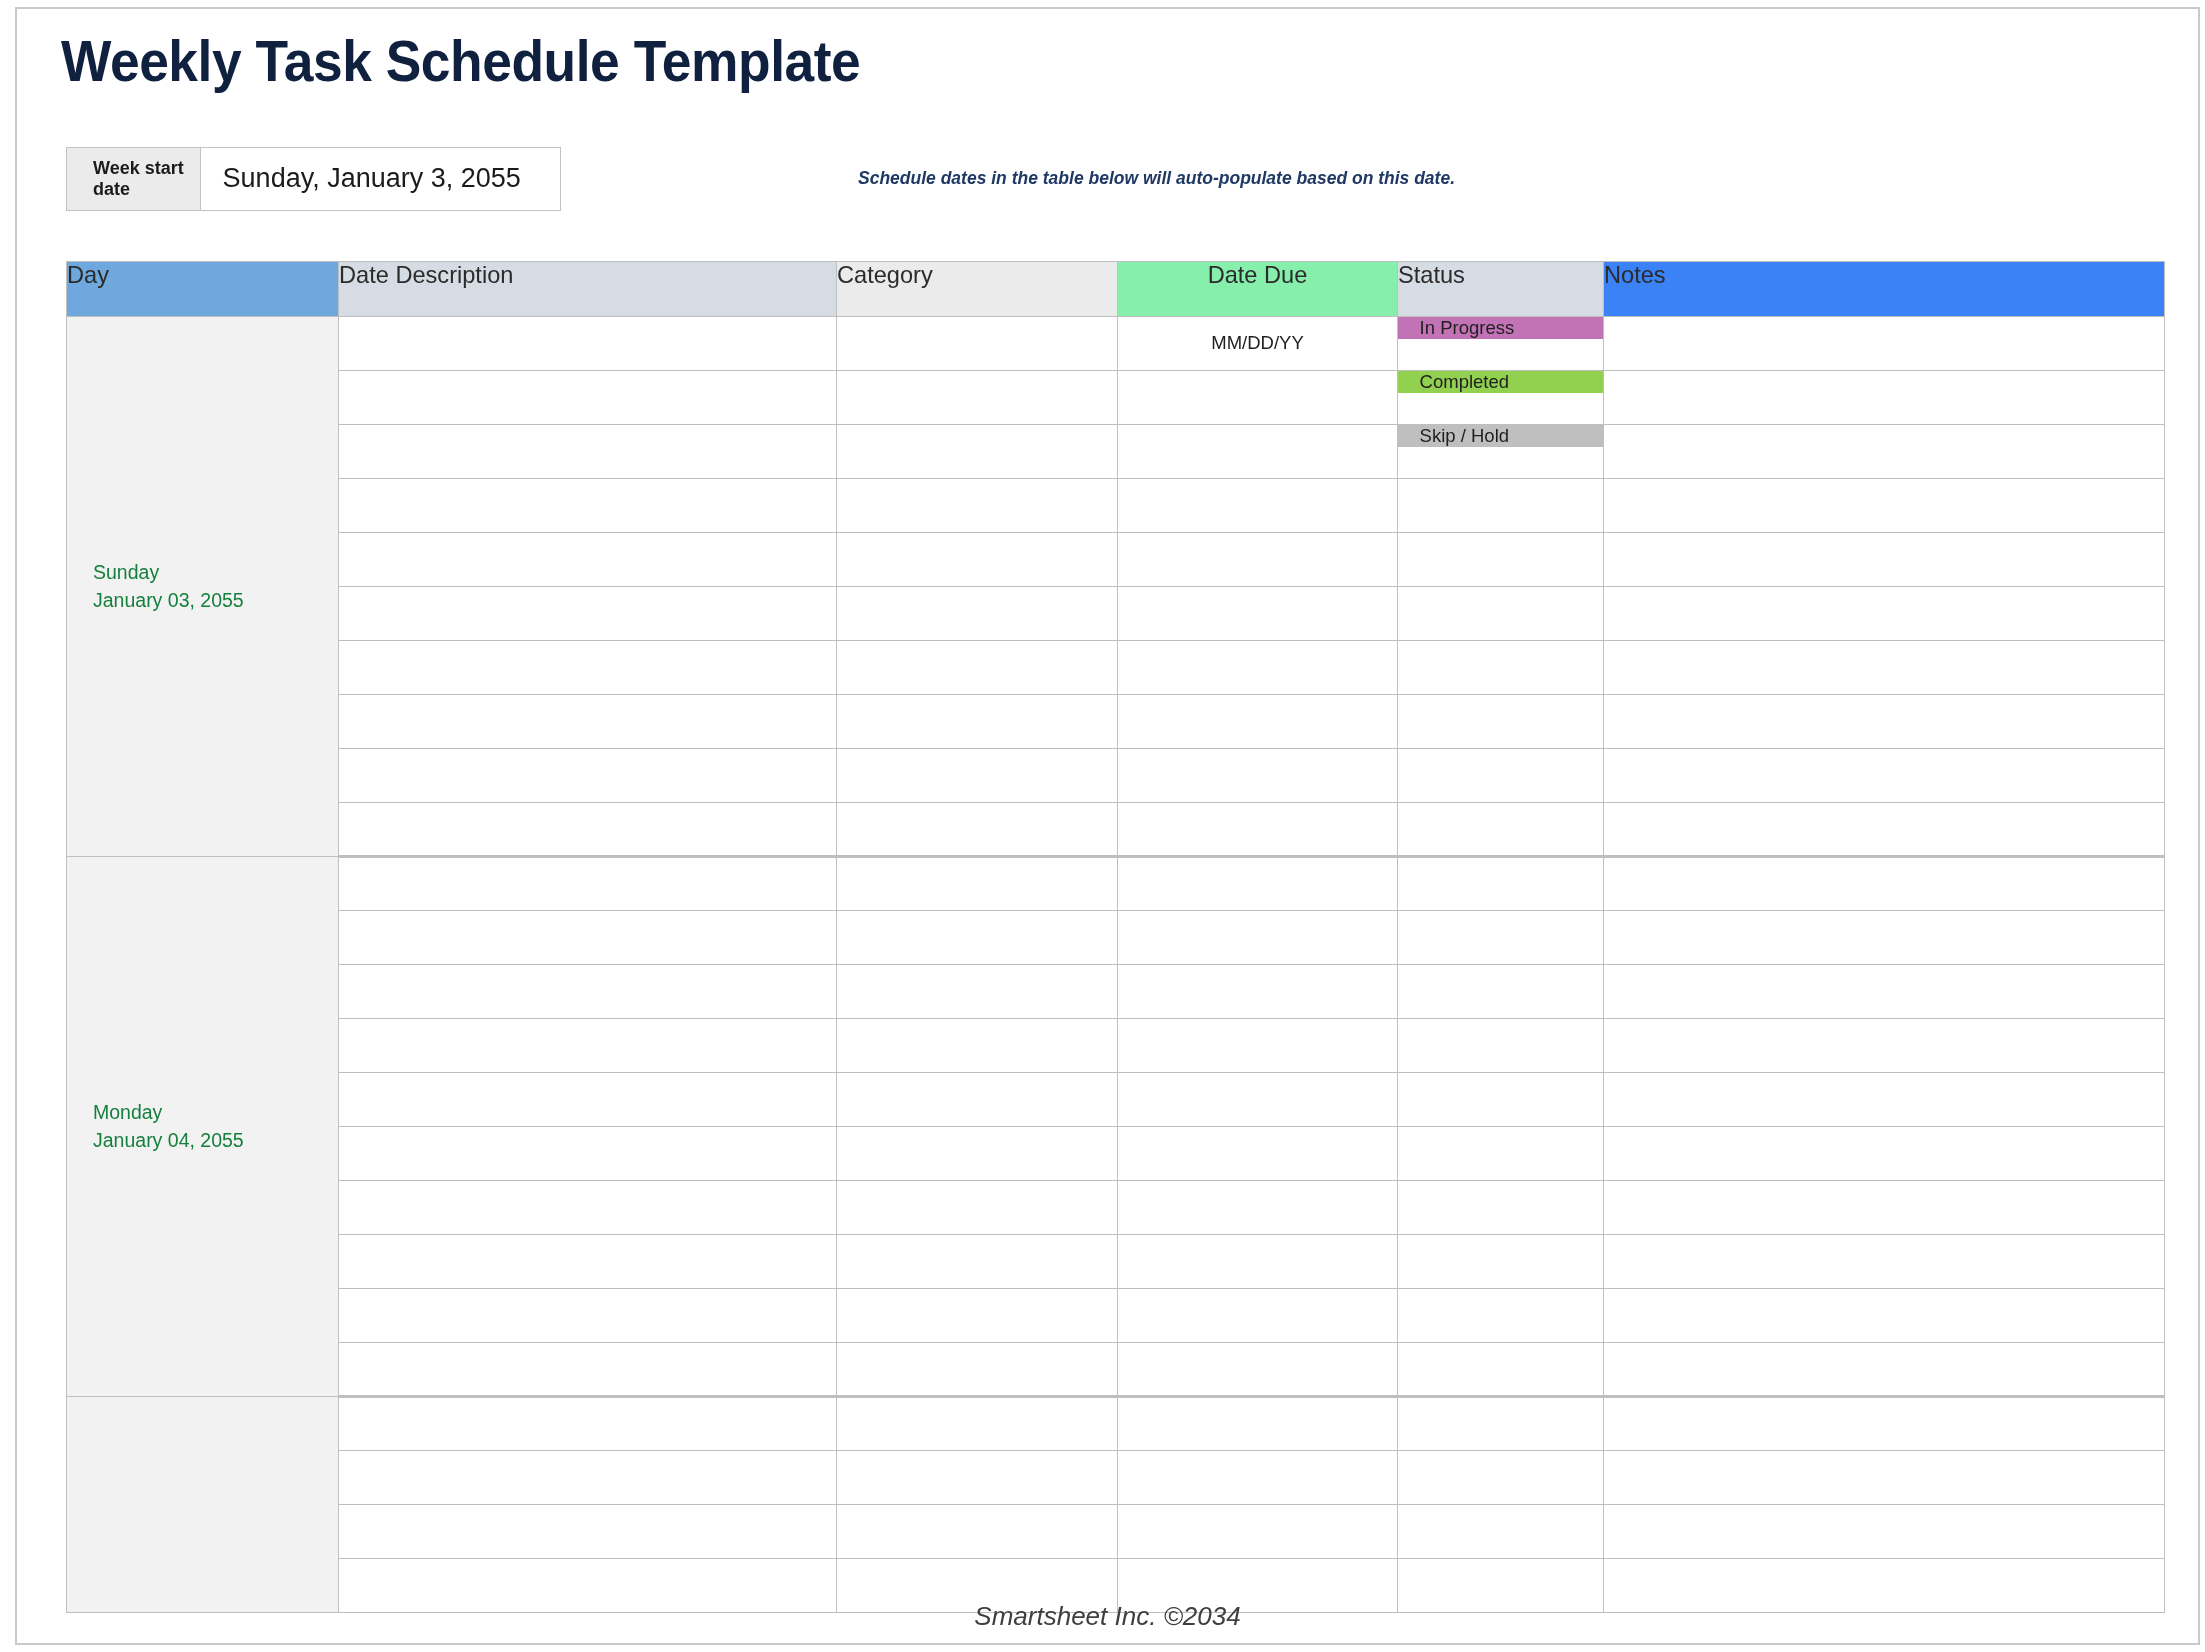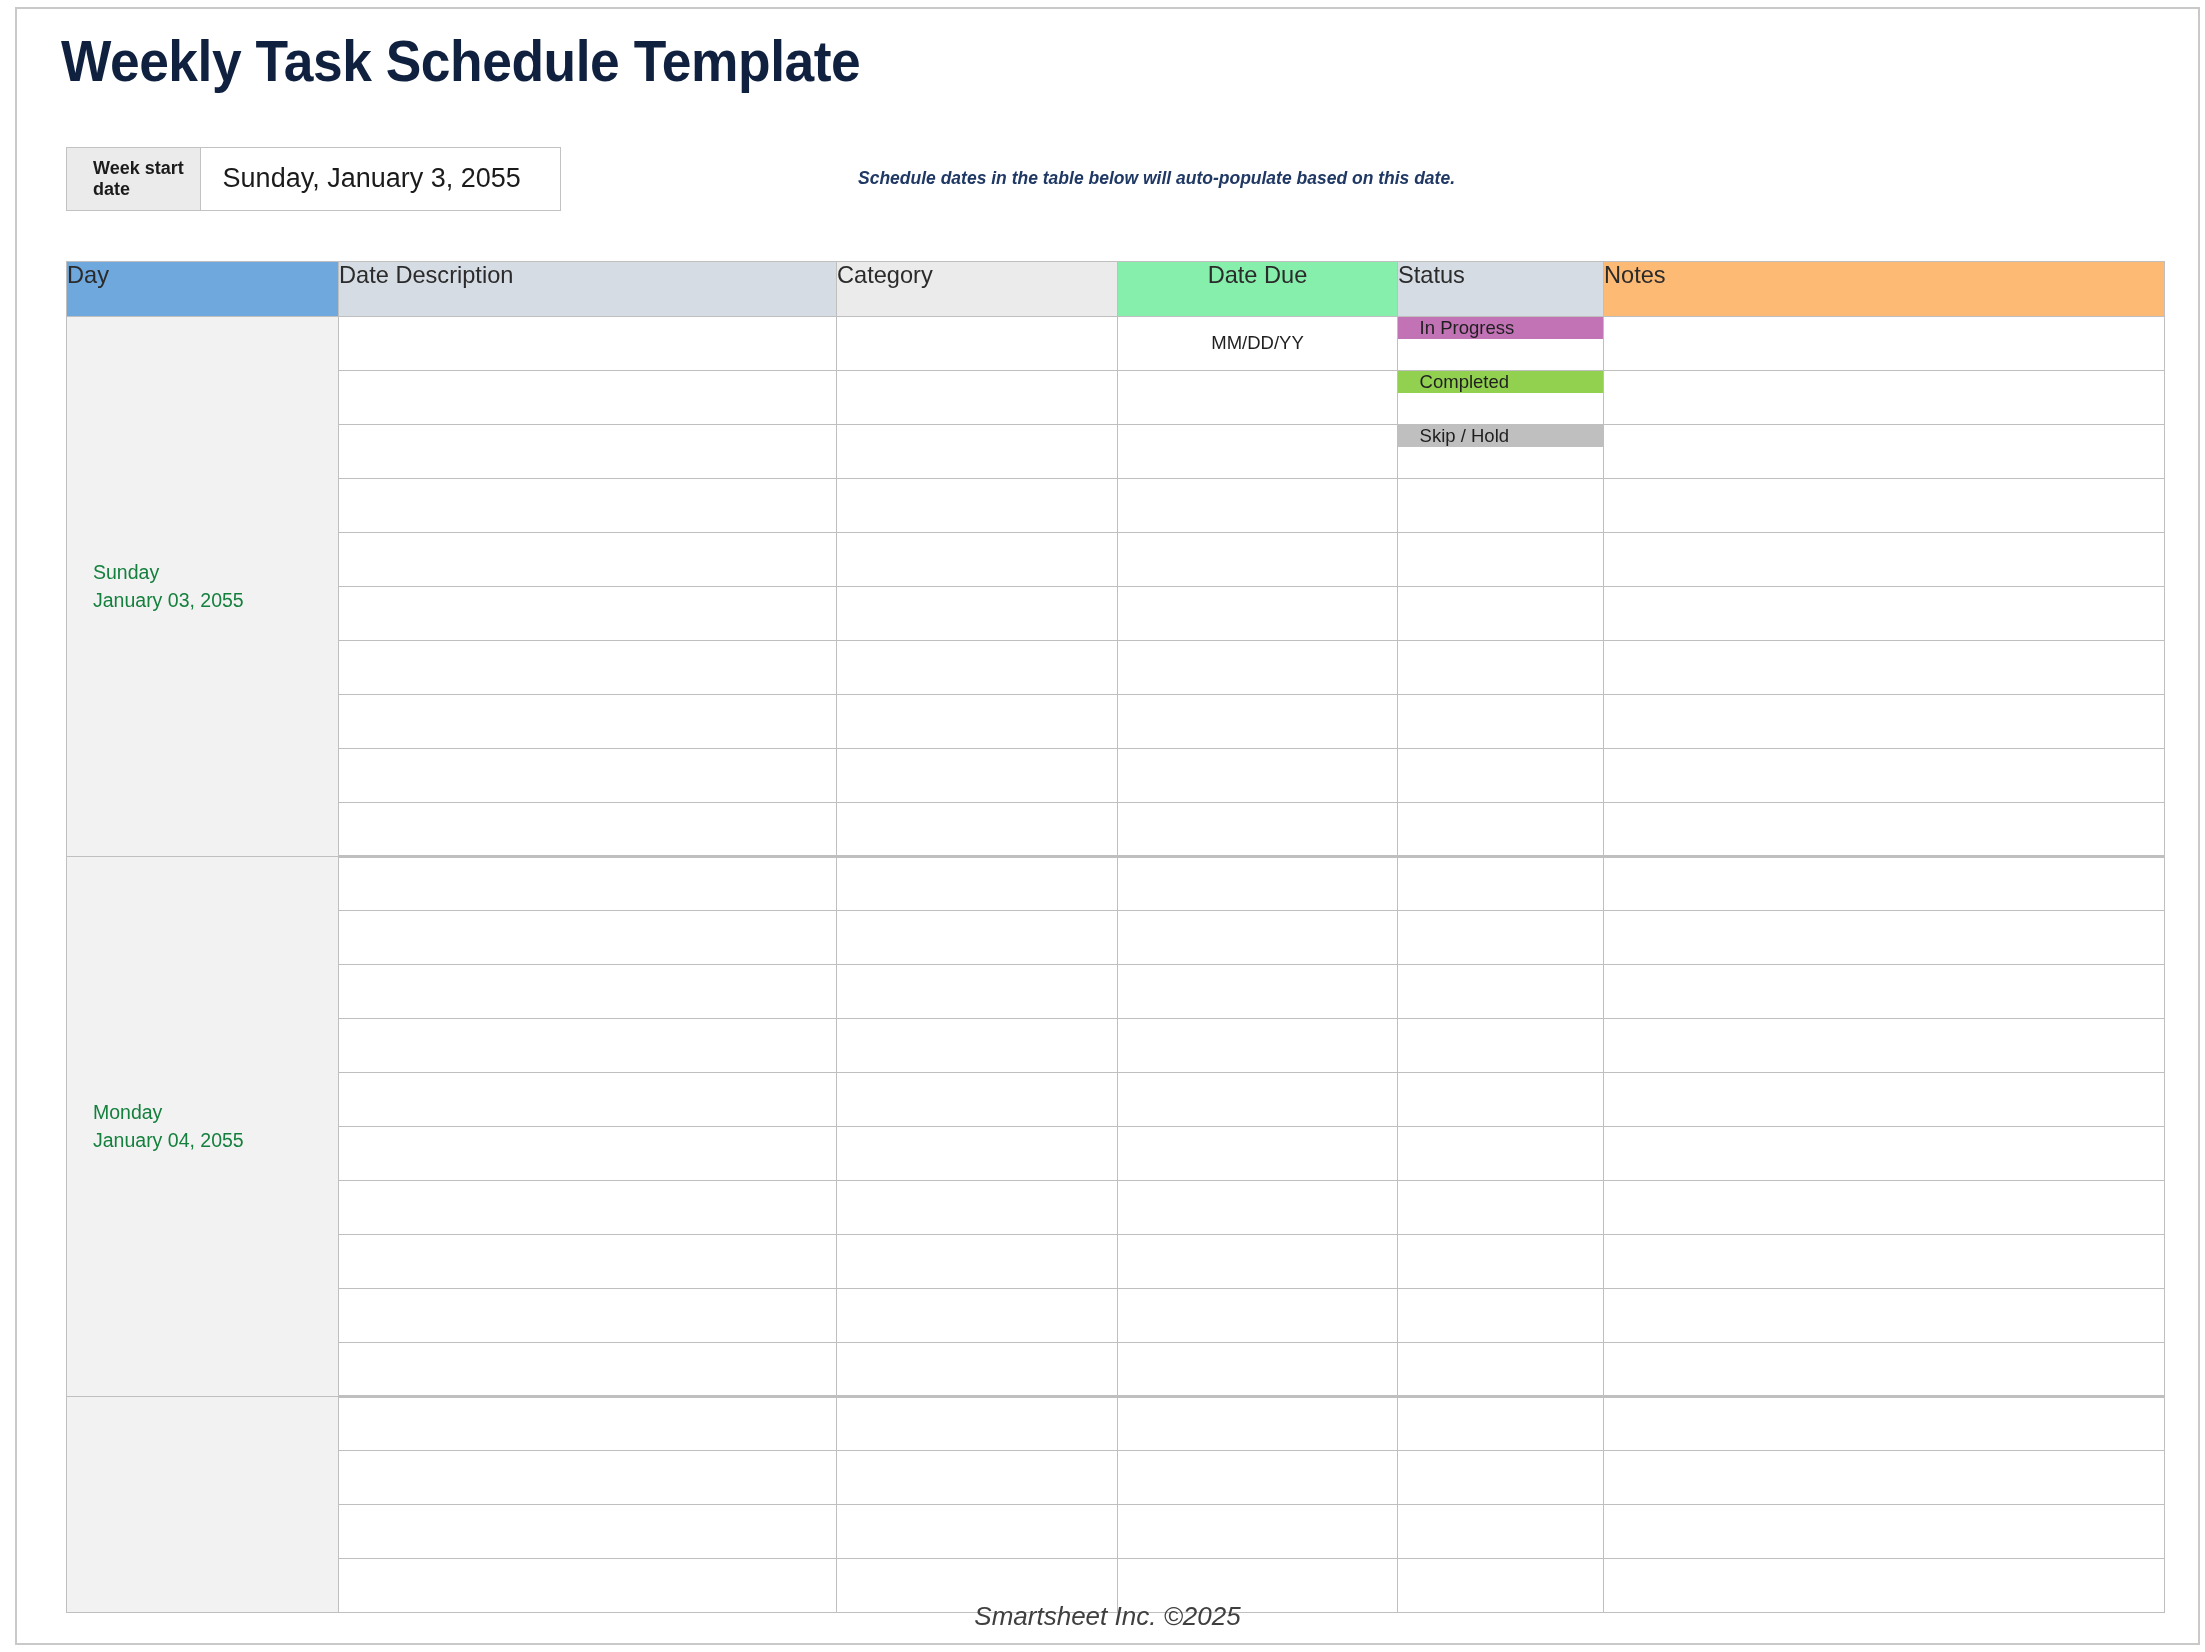--- a/index.html
+++ b/index.html
@@ -122,21 +122,21 @@
     color: #2b2b2b;
     text-align: left;
     padding-left: 27px;
     vertical-align: middle;
   }
   th.h-day      { background: #6fa8dc; }
   th.h-task     { background: #d6dce4; }
   th.h-category { background: #ebebeb; }
   th.h-date     { background: #86efac; text-align: center; padding-left: 0; }
   th.h-status   { background: #d6dce4; }
-  th.h-notes    { background: #fdba74; }
+  th.h-notes    { background: #3b82f6; }
 
   
   td.daycell {
     background: #f2f2f2;
     vertical-align: middle;
     padding-left: 26px;
     font-size: 19.5px;
     color: #15803d;
     line-height: 1.45;
   }
@@ -407,17 +407,17 @@
           <td class="cell"></td>
           <td class="cell"></td>
           <td class="cell-date"></td>
           <td class="cell-status"></td>
           <td class="cell"></td>
         </tr>
 
       </tbody>
     </table>
 
-    <div class="footer">Smartsheet Inc. ©2025</div>
+    <div class="footer">Smartsheet Inc. ©2034</div>
 
   </div>
 </div>
 
 
 </body></html>

